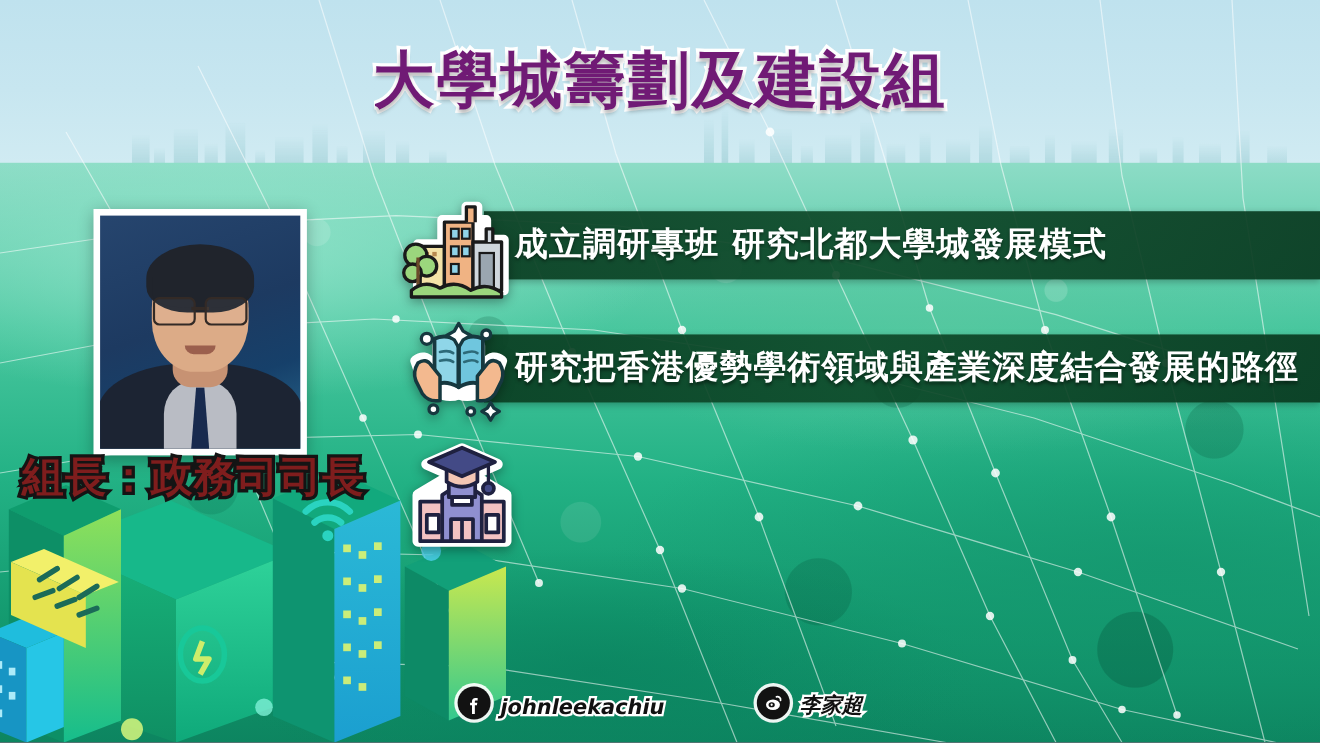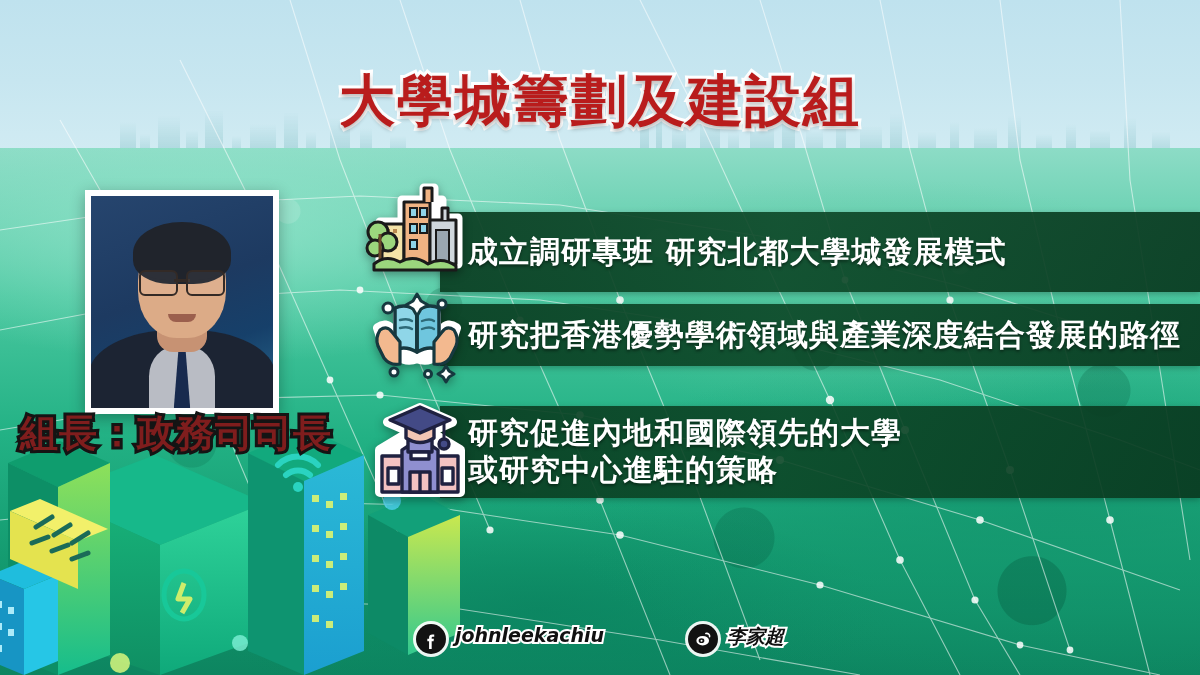--- a/index.html
+++ b/index.html
@@ -64,25 +64,24 @@
   .isocity svg{width:100%;height:100%;display:block;}
 
   
   .title{
     position:absolute;top:36px;left:0;right:0;
     text-align:center;
     font-family:"DejaVu Serif","Liberation Serif",serif;
     font-weight:bold;
     font-size:56px;
     letter-spacing:2px;
-    color:#b91c1c;
+    color:#701a75;
     -webkit-text-stroke:6px #ffffff;
     paint-order:stroke fill;
     text-shadow:0 3px 4px rgba(0,0,0,.28);
-    margin-top:28px;
   }
 
   
   .portrait-wrap{
     position:absolute;left:85px;top:190px;
     width:182px;height:212px;
     background:#ffffff;
     padding:6px;
     box-shadow:0 4px 14px rgba(0,0,0,.30);
   }
@@ -163,38 +162,38 @@
     color:#ffffff;
     font-family:"DejaVu Sans","Liberation Sans",sans-serif;
     font-weight:bold;
     font-size:30px;
     letter-spacing:1px;
     line-height:1.22;
     padding-left:102px;
     text-shadow:0 2px 3px rgba(0,0,0,.45);
     white-space:pre-line;
   }
-  #bar1{top:212px;left:440px;height:80px;}
+  #bar1{top:192px;left:440px;height:62px;}
   #bar2{top:304px;left:440px;height:62px;}
   #bar3{top:406px;left:440px;height:92px;}
   #bar1 .bar-text,#bar2 .bar-text,#bar3 .bar-text{padding-left:28px;}
 
   
   .sticker{position:absolute;filter:drop-shadow(0 3px 5px rgba(0,0,0,.35));}
   #icon1{left:362px;top:176px;width:106px;height:106px;}
   #icon2{left:366px;top:284px;width:102px;height:102px;}
   #icon3{left:366px;top:394px;width:108px;height:108px;}
   .sticker svg{width:100%;height:100%;display:block;}
 
   
   .social{
     position:absolute;bottom:16px;left:0;right:0;height:40px;
     display:flex;justify-content:center;align-items:center;gap:84px;
   }
-  .soc{display:flex;align-items:flex-start;gap:9px;}
+  .soc{display:flex;align-items:flex-end;gap:9px;}
   .soc-ico{
     width:30px;height:30px;border-radius:50%;
     background:#121212;
     display:flex;align-items:center;justify-content:center;
     box-shadow:0 0 0 3px rgba(255,255,255,.92);
     flex:0 0 auto;
   }
   .soc-ico.sq{border-radius:9px;}
   .soc-ico svg{width:19px;height:19px;display:block;}
   .soc-label{
@@ -492,24 +491,20 @@
         <path d="M51 10 l4 7 7 4 -7 4 -4 7 -4 -7 -7 -4 7 -4 Z" fill="#ffffff"></path>
         <path d="M80 82 l3 5 5 3 -5 3 -3 5 -3 -5 -5 -3 5 -3 Z" fill="#ffffff"></path>
         <circle cx="22" cy="24" r="5" fill="#ffffff"></circle>
         <circle cx="76" cy="20" r="4" fill="#ffffff"></circle>
         <circle cx="28" cy="88" r="4" fill="#ffffff"></circle>
         <circle cx="62" cy="90" r="3.5" fill="#ffffff"></circle>
       </g>
     </svg>
   </div>
 
-  <div class="bar" id="bar3">
-    <div class="bar-text">研究促進內地和國際領先的大學
-或研究中心進駐的策略</div>
-  </div>
   <div class="sticker" id="icon3">
     <svg viewBox="0 0 108 108">
       <g stroke="#ffffff" stroke-width="10" fill="#ffffff" stroke-linejoin="round">
         <path d="M14 98 V56 L54 32 L94 56 V98 Z"></path>
         <path d="M22 28 L54 14 L86 28 L54 42 Z"></path>
       </g>
       <g stroke="#1f2140" stroke-width="3.4" stroke-linejoin="round">
         <path d="M16 98 V62 h76 v36 Z" fill="#f3c2c2"></path>
         <path d="M36 98 V56 q18 -14 36 0 V98 Z" fill="#8f8fd0"></path>
         <rect x="42" y="44" width="24" height="14" fill="#8f8fd0"></rect>

